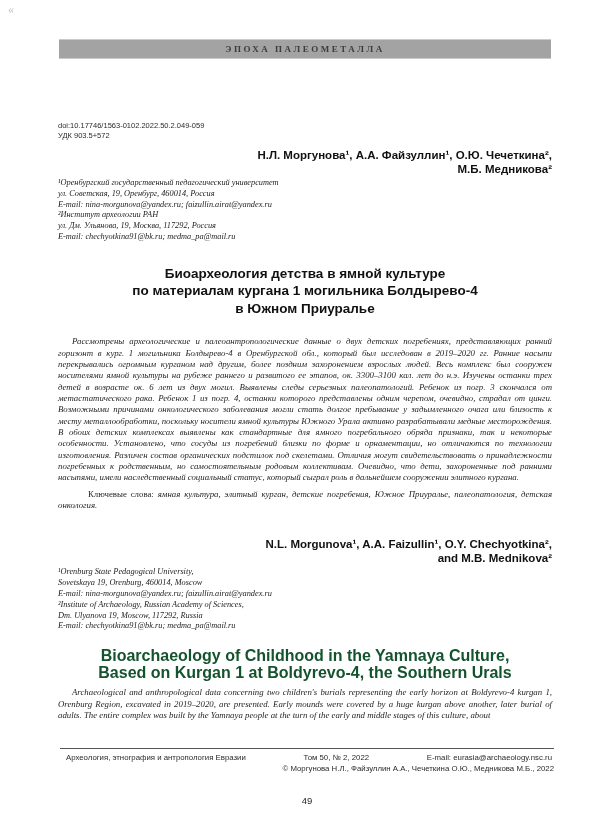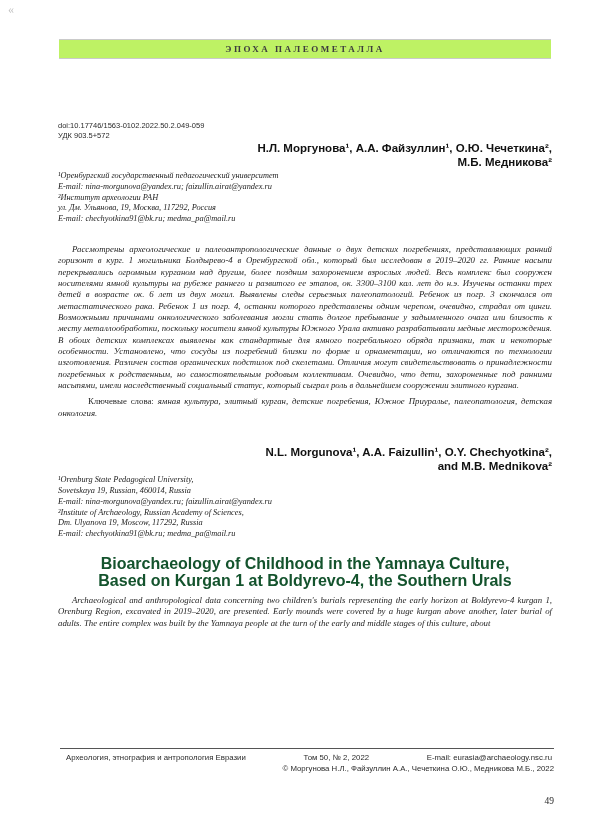--- a/index.html
+++ b/index.html
@@ -7,31 +7,31 @@
   .sheet {
     position:relative; width:611px; height:820px; background:#ffffff;
     font-family:"Liberation Serif", serif; color:#1c1c1c; overflow:hidden;
   }
   .corner-mark {
     position:absolute; left:8px; top:2px; font-size:12px; color:#c2c2c2;
     font-family:"Liberation Serif", serif;
   }
   .running-head {
     position:absolute; left:59px; top:39px; width:492px; height:20px;
-    background:#bef264; border-top:1px solid #cacaca; border-bottom:1px solid #cacaca;
+    background:#a3a3a3; border-top:1px solid #cacaca; border-bottom:1px solid #cacaca;
     text-align:center; line-height:18px; font-size:9px; font-weight:bold;
     letter-spacing:2.5px; color:#3d3d3d; font-family:"Liberation Serif", serif;
   }
   .content { position:absolute; left:58px; top:121px; width:494px; }
   .meta {
     font-family:"Liberation Sans", sans-serif; font-size:7.5px; line-height:10px;
     color:#2a2a2a;
   }
   .authors-ru, .authors-en {
-    text-align:right; font-family:"Liberation Sans", sans-serif;
+    margin-top:7px; text-align:right; font-family:"Liberation Sans", sans-serif;
     font-weight:bold; font-size:11.5px; line-height:14px; color:#111;
   }
   .affil {
     margin-top:2px; text-align:left; font-style:italic; font-size:8.3px;
     line-height:10.8px; color:#222;
   }
   .title-ru {
     margin-top:22px; text-align:center; font-family:"Liberation Sans", sans-serif;
     font-weight:bold; font-size:13.5px; line-height:17.5px; color:#111;
   }
@@ -56,22 +56,22 @@
   .footer-line1 {
     display:flex; justify-content:space-between; align-items:baseline;
     padding:4px 2px 0 6px; font-family:"Liberation Sans", sans-serif;
     font-size:7.8px; color:#2a2a2a;
   }
   .footer-line2 {
     margin-top:2px; text-align:right; font-family:"Liberation Sans", sans-serif;
     font-size:7.8px; color:#2a2a2a;
   }
   .page-number {
-    position:absolute; left:0; right:0; bottom:14px; text-align:right;
-    font-family:Liberation Serif, serif; font-size:9.5px; color:#2a2a2a;margin-top:40px;
+    position:absolute; left:0; right:0; bottom:14px; text-align:center;
+    font-family:Liberation Sans, sans-serif; font-size:9.5px; color:#2a2a2a;margin-top:40px;
   }
 </style>
 </head>
 <body>
 
 <div class="sheet">
 
   <div class="corner-mark">«</div>
 
   <div class="running-head">ЭПОХА ПАЛЕОМЕТАЛЛА</div>
@@ -83,41 +83,47 @@
       <div>УДК 903.5+572</div>
     </div>
 
     <div class="authors-ru">
       <div>Н.Л. Моргунова¹, А.А. Файзуллин¹, О.Ю. Чечеткина²,</div>
       <div>М.Б. Медникова²</div>
     </div>
 
     <div class="affil">
       <div>¹Оренбургский государственный педагогический университет</div>
+      <div>ул. Советская, 19, Оренбург, 460014, Россия</div>
       <div>E-mail: nina-morgunova@yandex.ru; faizullin.airat@yandex.ru</div>
       <div>²Институт археологии РАН</div>
       <div>ул. Дм. Ульянова, 19, Москва, 117292, Россия</div>
       <div>E-mail: chechyotkina91@bk.ru; medma_pa@mail.ru</div>
     </div>
 
+    <div class="title-ru">
+      <div>Биоархеология детства в ямной культуре</div>
+      <div>по материалам кургана 1 могильника Болдырево-4</div>
+      <div>в Южном Приуралье</div>
+    </div>
 
     <p class="abstract">Рассмотрены археологические и палеоантропологические данные о двух детских погребениях, представляющих ранний горизонт в кург. 1 могильника Болдырево-4 в Оренбургской обл., который был исследован в 2019–2020 гг. Ранние насыпи перекрывались огромным курганом над другим, более поздним захоронением взрослых людей. Весь комплекс был сооружен носителями ямной культуры на рубеже раннего и развитого ее этапов, ок. 3300–3100 кал. лет до н.э. Изучены останки трех детей в возрасте ок. 6 лет из двух могил. Выявлены следы серьезных палеопатологий. Ребенок из погр. 3 скончался от метастатического рака. Ребенок 1 из погр. 4, останки которого представлены одним черепом, очевидно, страдал от цинги. Возможными причинами онкологического заболевания могли стать долгое пребывание у задымленного очага или близость к месту металлообработки, поскольку носители ямной культуры Южного Урала активно разрабатывали медные месторождения. В обоих детских комплексах выявлены как стандартные для ямного погребального обряда признаки, так и некоторые особенности. Установлено, что сосуды из погребений близки по форме и орнаментации, но отличаются по технологии изготовления. Различен состав органических подстилок под скелетами. Отличия могут свидетельствовать о принадлежности погребенных к родственным, но самостоятельным родовым коллективам. Очевидно, что дети, захороненные под ранними насыпями, имели наследственный социальный статус, который сыграл роль в дальнейшем сооружении элитного кургана.</p>
 
     <p class="keywords">
       <span class="kw-label">Ключевые слова:</span><span class="kw-text"> ямная культура, элитный курган, детские погребения, Южное Приуралье, палеопатология, детская онкология.</span>
     </p>
 
     <div class="authors-en">
       <div>N.L. Morgunova¹, A.A. Faizullin¹, O.Y. Chechyotkina²,</div>
       <div>and M.B. Mednikova²</div>
     </div>
 
     <div class="affil">
       <div>¹Orenburg State Pedagogical University,</div>
-      <div>Sovetskaya 19, Russian, 460014, Russia</div>
+      <div>Sovetskaya 19, Orenburg, 460014, Moscow</div>
       <div>E-mail: nina-morgunova@yandex.ru; faizullin.airat@yandex.ru</div>
       <div>²Institute of Archaeology, Russian Academy of Sciences,</div>
       <div>Dm. Ulyanova 19, Moscow, 117292, Russia</div>
       <div>E-mail: chechyotkina91@bk.ru; medma_pa@mail.ru</div>
     </div>
 
     <div class="title-en">
       <div>Bioarchaeology of Childhood in the Yamnaya Culture,</div>
       <div>Based on Kurgan 1 at Boldyrevo-4, the Southern Urals</div>
     </div>

